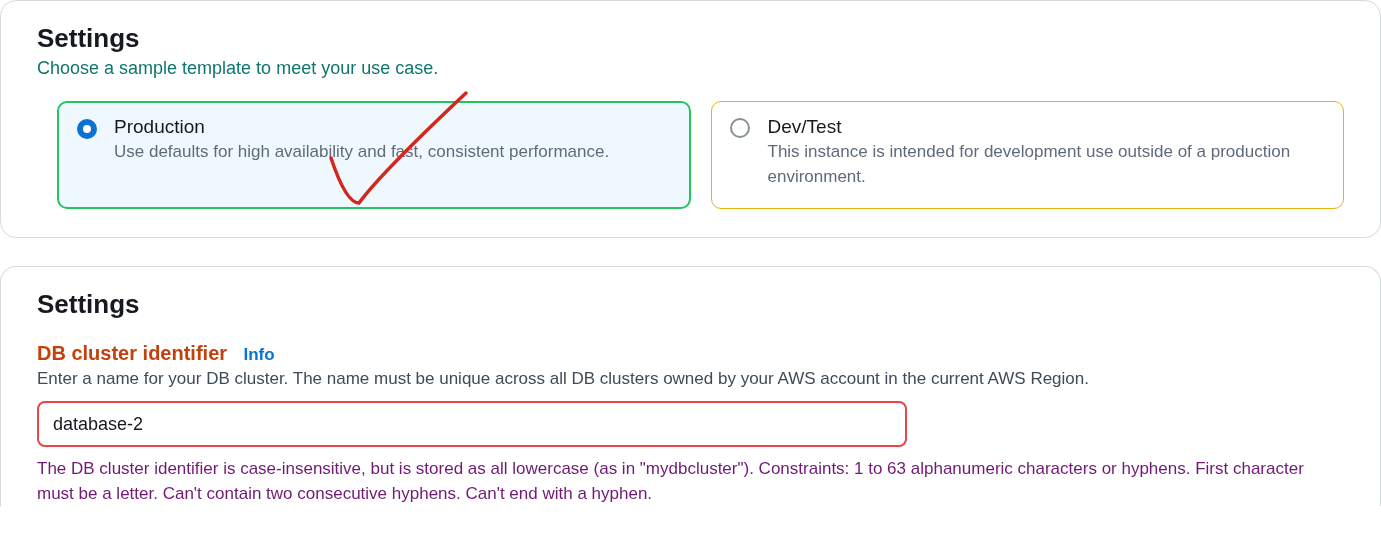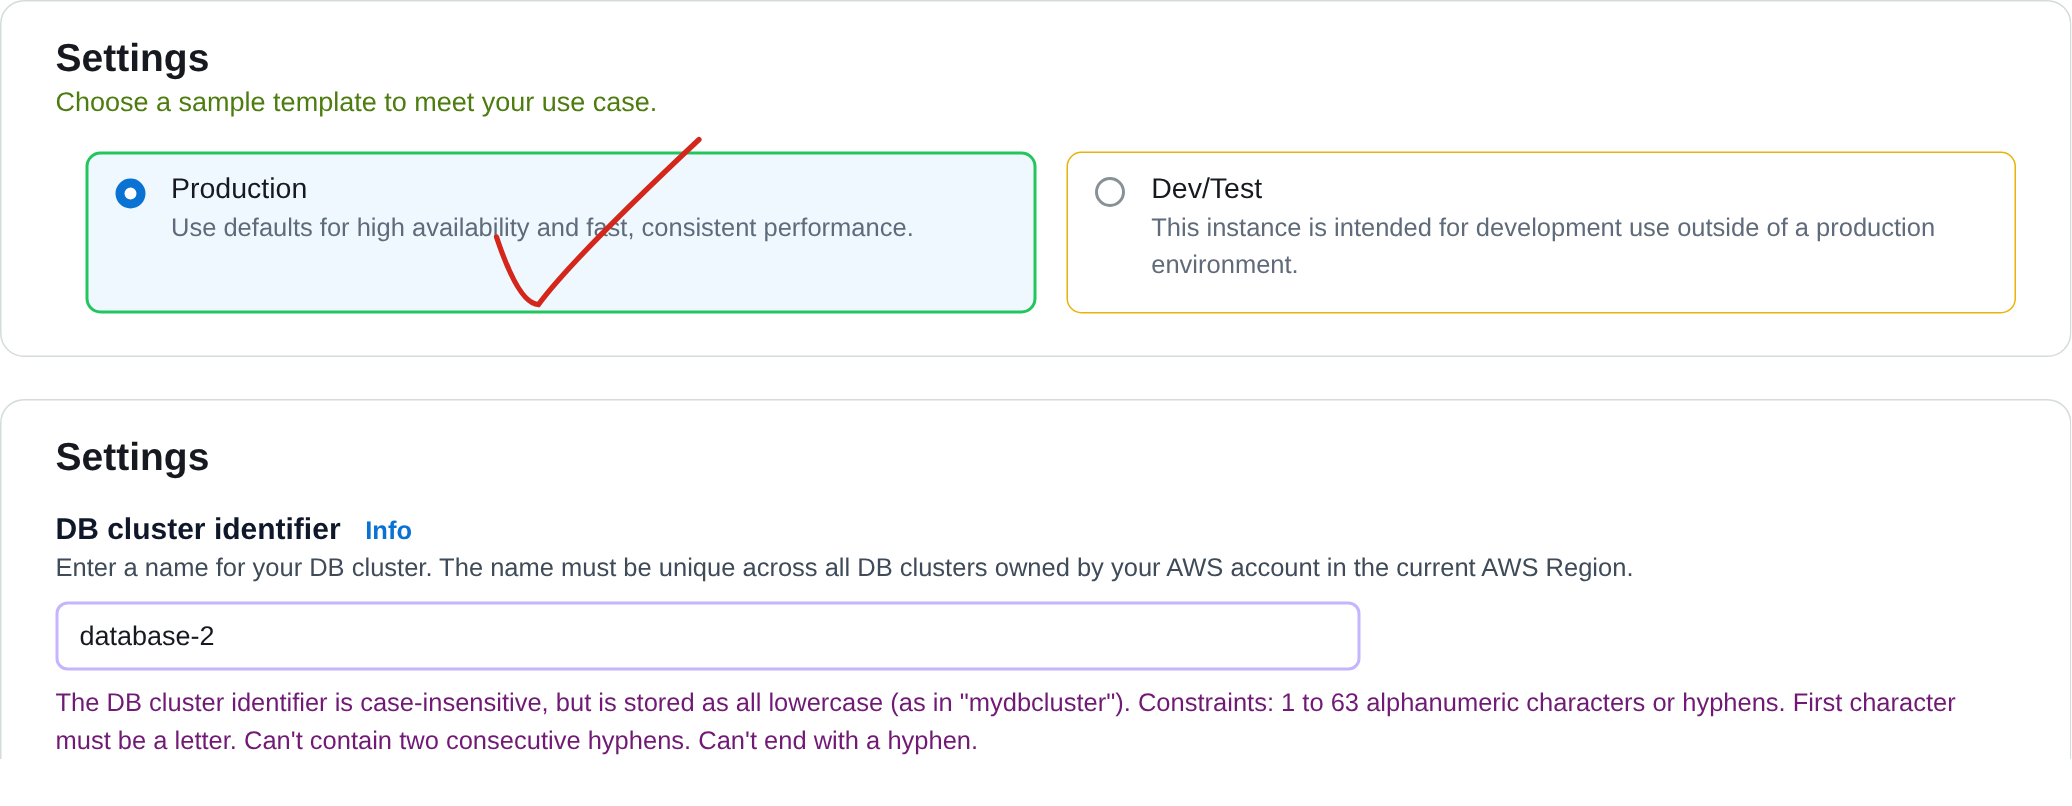--- a/index.html
+++ b/index.html
@@ -17,21 +17,21 @@
   position: relative;
 }
 .panel-title {
   font-size: 26px;
   font-weight: 700;
   color: #16191f;
   margin-bottom: 4px;
 }
 .panel-subtitle {
   font-size: 18px;
-  color: #4d7c0f;
+  color: #0f766e;
   margin-bottom: 22px;
 }
 .template-row {
   display: flex;
   gap: 20px;
 }
 .template-card {
   flex: 1;
   border: 1px solid #eab308;
   border-radius: 10px;
@@ -74,40 +74,40 @@
 }
 .annotation-check {
   position: absolute;
   left: 320px;
   top: 82px;
   pointer-events: none;
 }
 .field-label {
   font-size: 20px;
   font-weight: 700;
-  color: #0f172a;
+  color: #c2410c;
   display: inline;
 }
 .info-link {
   font-size: 17px;
   font-weight: 700;
   color: #0972d3;
   margin-left: 12px;
   cursor: pointer;
 }
 .field-help {
   font-size: 17px;
   color: #3f4b58;
   margin-top: 4px;
   margin-bottom: 12px;
 }
 .text-input {
   width: 870px;
   height: 46px;
-  border: 2px solid #c4b5fd;
+  border: 2px solid #ef4444;
   border-radius: 8px;
   padding: 0 14px;
   font-size: 18px;
   color: #16191f;
   background: #fff;
   outline: none;
 }
 .constraint-text {
   font-size: 17px;
   color: #701a75;

